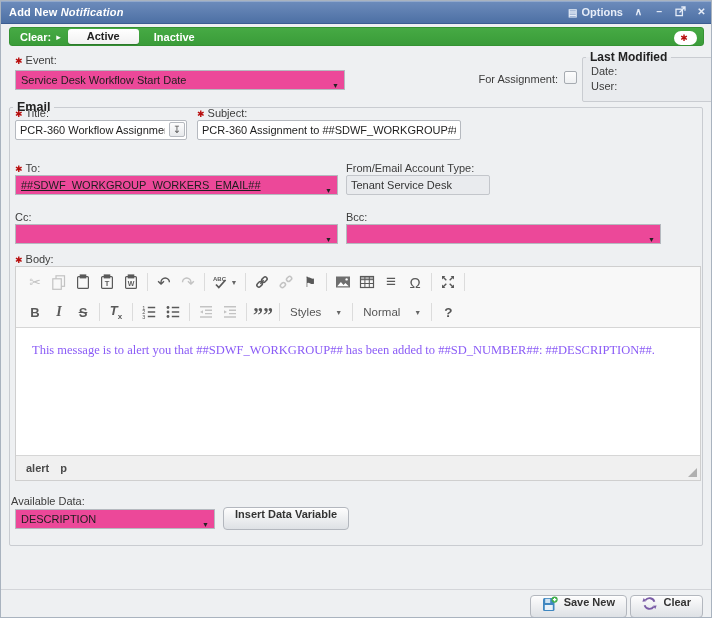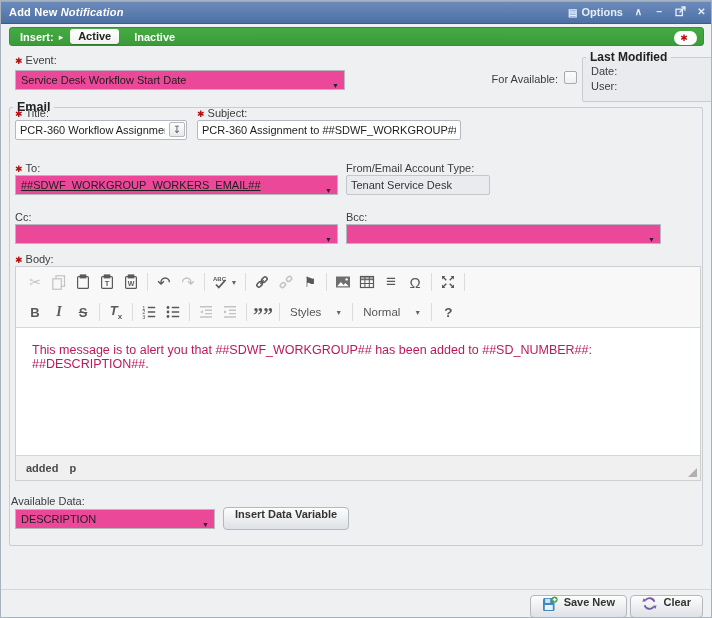--- a/index.html
+++ b/index.html
@@ -11,21 +11,21 @@
   .title .em{font-style:italic;}
   .tb-right{position:absolute;right:6px;top:0;height:22px;display:flex;align-items:center;gap:10px;color:#e6edf8;}
   .opt{display:flex;align-items:center;gap:4px;font-size:11px;font-weight:bold;cursor:pointer;}
   .opt .gly{font-size:10px;}
   .wc{font-size:10px;font-weight:bold;width:11px;text-align:center;line-height:1;cursor:pointer;}
 
   
   .statusbar{position:absolute;left:8px;top:26px;width:695px;height:19px;background:linear-gradient(#46aa44,#3a9c39);border:1px solid #359233;border-radius:3px;box-sizing:border-box;display:flex;align-items:center;color:#fff;}
   .st-label{font-size:11px;font-weight:bold;margin-left:10px;}
   .st-arrow{font-size:9px;margin:0 7px 0 5px;}
-  .pill{background:linear-gradient(#ffffff,#f1f1f1);border-radius:3px;color:#222;font-size:11px;font-weight:bold;padding:1px 8px 2px;box-shadow:0 1px 1px rgba(0,0,0,.25);cursor:pointer;}
+  .pill{background:linear-gradient(#ffffff,#f1f1f1);border-radius:3px;color:#222;font-size:11px;font-weight:bold;padding:1px 19px 2px;box-shadow:0 1px 1px rgba(0,0,0,.25);cursor:pointer;}
   .st-inactive{font-size:11px;font-weight:bold;margin-left:15px;cursor:pointer;}
   .st-reqpill{position:absolute;right:6px;top:2.5px;width:23px;height:14px;background:#fff;border-radius:7px;display:flex;align-items:center;justify-content:center;cursor:default;}
 
   
   .lbl{position:absolute;font-size:11px;color:#3c3c3c;white-space:nowrap;}
   .req{color:#b80d0d;font-size:9px;margin-right:3px;}
   .tfield{position:absolute;height:20px;box-sizing:border-box;border:1px solid #b5b9bf;border-radius:2px;background:#fff;font-family:"Liberation Sans",sans-serif;font-size:11px;color:#1e1e1e;padding:0 4px;}
   .tfield.ro{background:#e9ebee;border-color:#c3c6cb;color:#333;}
   .combo{position:absolute;height:20px;box-sizing:border-box;border:1px solid #b5b9bf;border-radius:0;background:#ec4899;font-size:11px;color:#1e1e1e;line-height:18px;padding:0 18px 0 5px;cursor:pointer;overflow:hidden;white-space:nowrap;}
   .combo .arrow{position:absolute;right:5px;top:6px;font-size:7px;color:#222;}
@@ -50,21 +50,21 @@
   .tbtn .mini-arrow{font-size:7px;margin-left:3px;color:#666;}
   .ddl{display:flex;align-items:center;height:24px;padding:0 6px;font-size:11.5px;color:#555;cursor:pointer;gap:14px;}
   .ddl .mini-arrow{font-size:7px;color:#666;}
   .glyB{font-weight:bold;font-size:13px;}
   .glyI{font-style:italic;font-family:"Liberation Serif",serif;font-weight:bold;font-size:14px;}
   .glyS{font-weight:bold;font-size:13px;text-decoration:line-through;}
   .glyTx{font-style:italic;font-family:Liberation Sans, sans-serif;font-weight:bold;font-size:13px;}
   .glyTx sub{font-size:8px;font-style:normal;}
   .glyQ{font-family:"Liberation Serif",serif;font-weight:bold;font-size:20px;line-height:10px;padding-top:6px;}
   .glyHelp{font-weight:bold;font-size:13.5px;color:#555;}
-  .ed-content{flex:1;background:#fff;border-top:1px solid #d6d6d6;border-bottom:1px solid #d6d6d6;font-size:12.5px;color:#be185d;padding:15px 16px;overflow:hidden;cursor:text;}
+  .ed-content{flex:1;background:#fff;border-top:1px solid #d6d6d6;border-bottom:1px solid #d6d6d6;font-size:12.5px;color:#8b5cf6;padding:15px 16px;overflow:hidden;cursor:text;font-family:Liberation Serif, serif;}
   .ed-path{height:24px;background:#f0f0f0;display:flex;align-items:center;padding:0 10px;font-size:11px;font-weight:bold;color:#4a4a4a;gap:11px;position:relative;flex:none;}
   .ed-path span{cursor:pointer;}
   .grip{position:absolute;right:3px;bottom:3px;width:0;height:0;border-left:9px solid transparent;border-bottom:9px solid #9b9b9b;opacity:.75;cursor:nwse-resize;}
 
   
   .btn{position:absolute;height:23px;background:linear-gradient(#fdfdfd,#dee1e5);border:1px solid #b3b7be;border-radius:4px;display:flex;align-items:flex-start;font-weight:bold;font-size:11px;color:#333;padding:0 11px;gap:6px;box-sizing:border-box;cursor:pointer;box-shadow:0 1px 0 rgba(255,255,255,.6) inset;}
   .footline{position:absolute;left:0;top:588px;width:712px;border-top:1px solid #d3d5d9;}
 </style>
 </head>
 <body>
@@ -86,36 +86,36 @@
               <rect x="1" y="3.2" width="6.4" height="6.4"></rect>
               <path d="M4.5 6.5L9.8 1.2M6.3 1h3.7v3.7"></path>
             </g>
           </svg>
       </span>
       <span class="wc">✕</span>
     </div>
   </div>
 
   <div class="statusbar">
-    <span class="st-label">Insert:</span>
+    <span class="st-label">Clear:</span>
     <span class="st-arrow">▸</span>
     <span class="pill">Active</span>
     <span class="st-inactive">Inactive</span>
     <span class="st-reqpill">
         <span class="req">✱</span>
       </span>
   </div>
 
   <div class="lbl" style="left:14px;top:53px;"><span class="req">✱</span><span>Event:</span></div>
   <div class="combo" style="left:14px;top:69px;width:330px;">
     <span>Service Desk Workflow Start Date</span>
     <span class="arrow">▼</span>
   </div>
 
-  <div class="lbl" style="left:440px;top:72px;width:117px;text-align:right;">For Available:</div>
+  <div class="lbl" style="left:440px;top:72px;width:117px;text-align:right;">For Assignment:</div>
   <div class="chk" style="left:563px;top:70px;"></div>
 
   <fieldset class="fs-lastmod">
     <legend>Last Modified</legend>
     <div class="lm-row">
         <span>Date:</span>
         <span></span>
       </div>
     <div class="lm-row">
         <span>User:</span>
@@ -315,21 +315,21 @@
       <span class="tbtn">
           <span class="glyHelp">?</span>
         </span>
     </div>
 
     <div class="ed-content">
       <p style="margin:0;">This message is to alert you that ##SDWF_WORKGROUP## has been added to ##SD_NUMBER##: ##DESCRIPTION##.</p>
     </div>
 
     <div class="ed-path">
-      <span>added</span>
+      <span>alert</span>
       <span>p</span>
       <span class="grip"></span>
     </div>
   </div>
 
   <div class="lbl" style="left:10px;top:494px;">Available Data:</div>
   <div class="combo" style="left:14px;top:508px;width:200px;">
     <span>DESCRIPTION</span>
     <span class="arrow">▼</span>
   </div>

